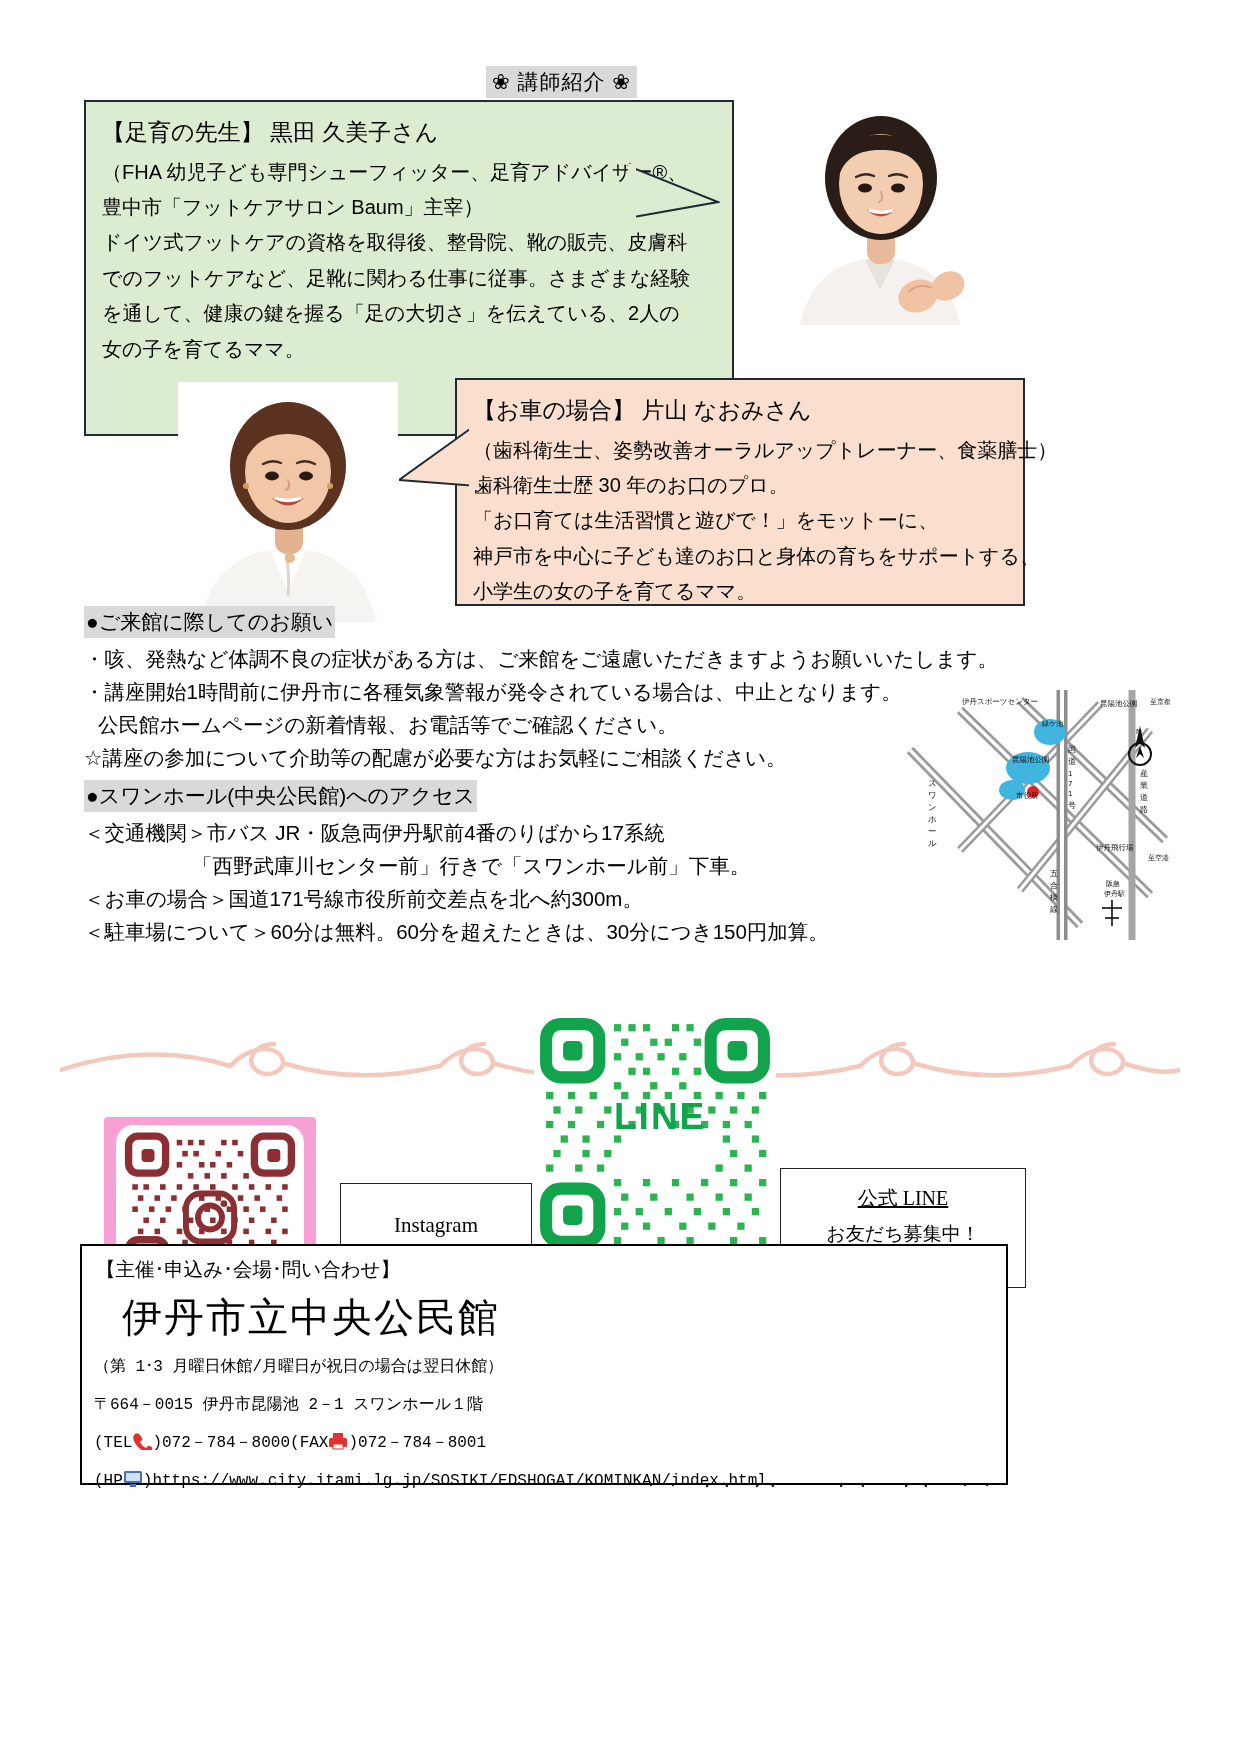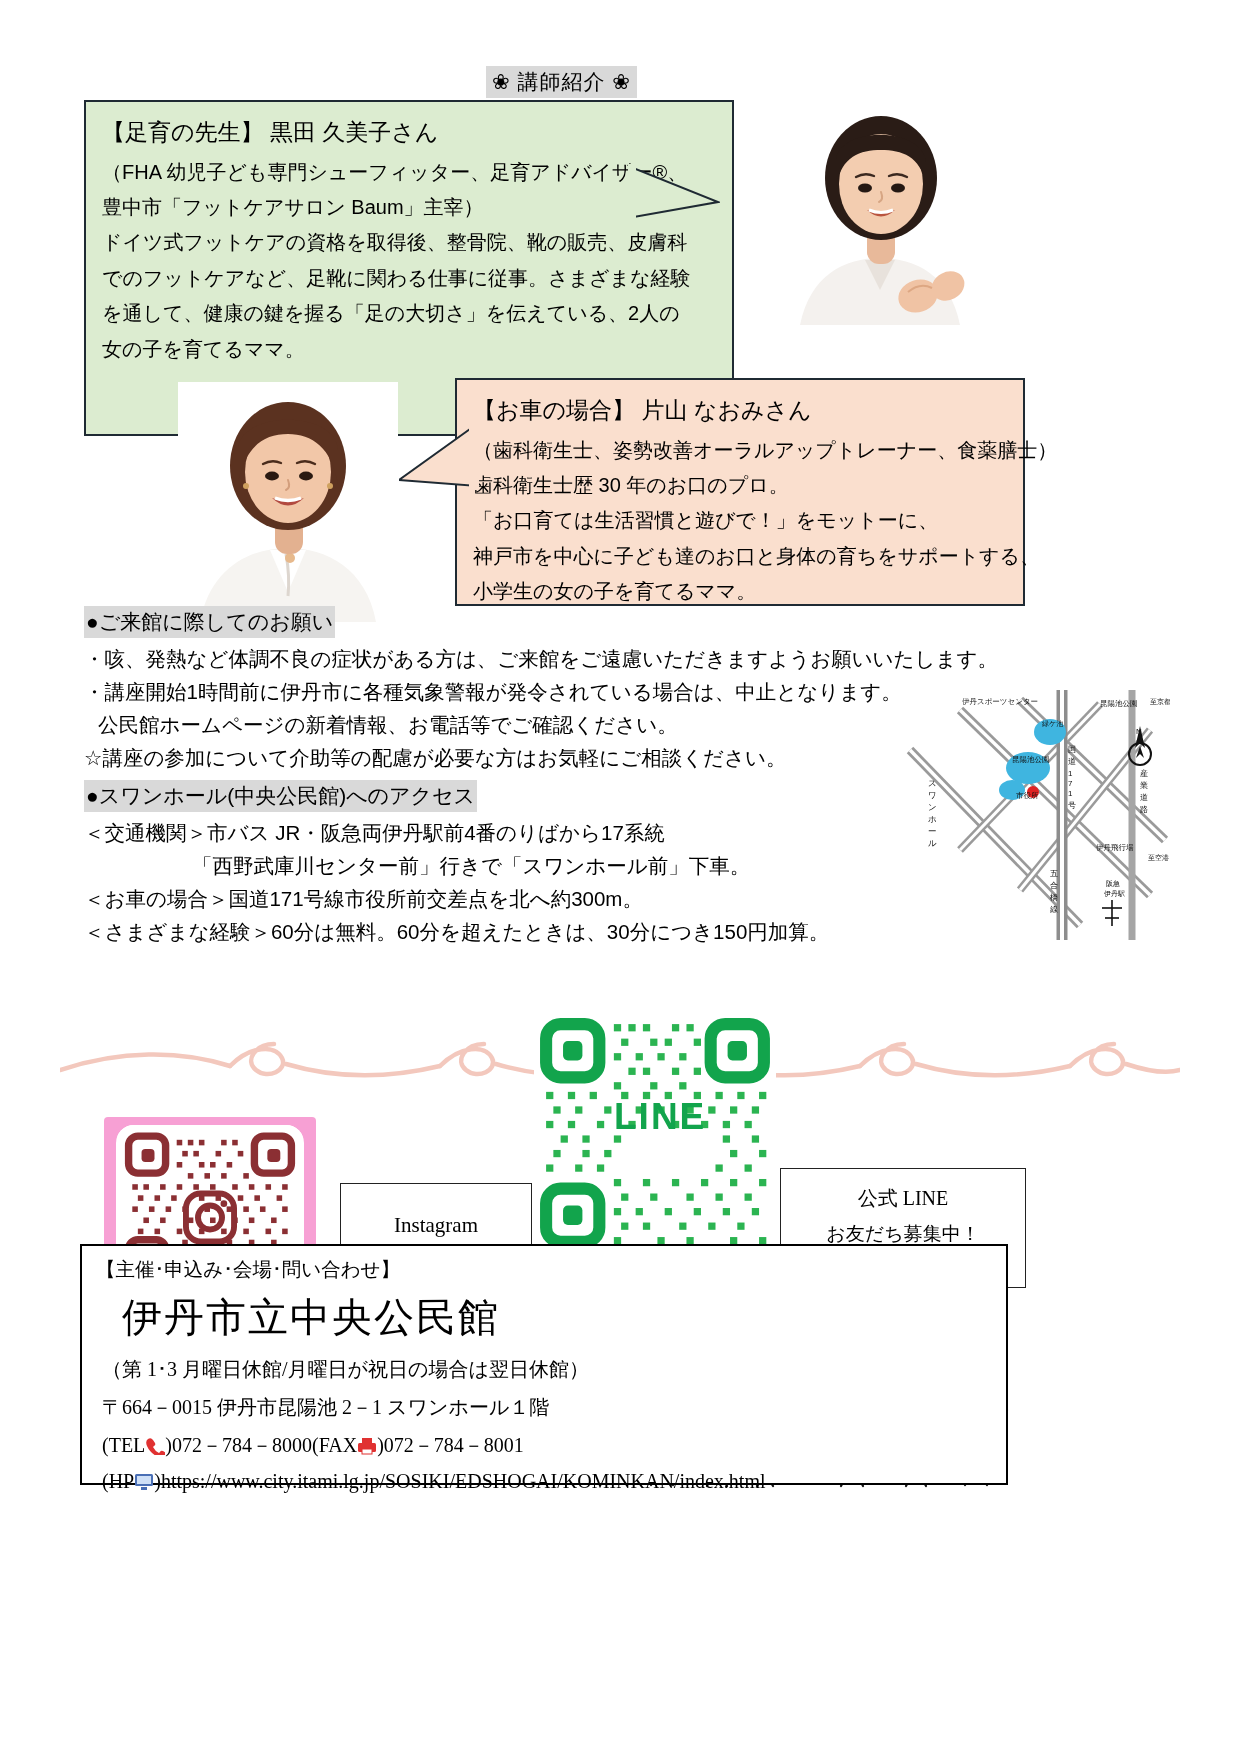--- a/index.html
+++ b/index.html
@@ -196,23 +196,23 @@
   }
   .contact-box .org {
     position: absolute;
     left: 40px; top: 44px;
     font-size: 40px;
     letter-spacing: 2px;
     white-space: nowrap;
   }
   .contact-box .row {
     position: absolute;
-    left: 20px;
-    font-size: 20px;
-    font-family: Liberation Serif, serif;
+    left: 12px;
+    font-size: 16px;
+    font-family: Liberation Mono, monospace;
     white-space: nowrap;
   }
   .contact-box .r1 { top: 110px; }
   .contact-box .r2 { top: 148px; text-align: right; }
   .contact-box .r3 { top: 186px; }
   .contact-box .r4 { top: 224px; }
 
   .kids {
     position: absolute;
     left: 620px;
@@ -333,21 +333,21 @@
   <div class="notes">
     <div class="hl">●ご来館に際してのお願い</div>
     <div class="line">・咳、発熱など体調不良の症状がある方は、ご来館をご遠慮いただきますようお願いいたします。</div>
     <div class="line">・講座開始1時間前に伊丹市に各種気象警報が発令されている場合は、中止となります。</div>
     <div class="line sub"> 公民館ホームページの新着情報、お電話等でご確認ください。</div>
     <div class="line">☆講座の参加について介助等の配慮が必要な方はお気軽にご相談ください。</div>
     <div class="hl">●スワンホール(中央公民館)へのアクセス</div>
     <div class="line">＜交通機関＞市バス JR・阪急両伊丹駅前4番のりばから17系統</div>
     <div class="line indent">「西野武庫川センター前」行きで「スワンホール前」下車。</div>
     <div class="line">＜お車の場合＞国道171号線市役所前交差点を北へ約300m。</div>
-    <div class="line">＜さまざまな経験＞60分は無料。60分を超えたときは、30分につき150円加算。</div>
+    <div class="line">＜駐車場について＞60分は無料。60分を超えたときは、30分につき150円加算。</div>
   </div>
 
   <div class="map">
     <svg viewBox="0 0 270 250" width="270" height="250">
       <rect width="270" height="250" fill="#ffffff"></rect>
 
       <g stroke="#9a9a9a" stroke-width="9" fill="none">
         <line x1="10" y1="60" x2="180" y2="235"></line>
         <line x1="60" y1="20" x2="250" y2="205"></line>
         <line x1="120" y1="10" x2="265" y2="150"></line>
@@ -663,21 +663,21 @@
           <rect x="51" y="93" width="3" height="3"></rect>
         <rect x="63" y="93" width="3" height="3"></rect>
           <rect x="81" y="93" width="3" height="3"></rect>
         <rect x="93" y="93" width="3" height="3"></rect>
       </g>
     </svg>
   </div>
   <div class="line-wordmark">LINE</div>
 
   <div class="label-box" style="left:780px; top:1168px; width:246px; height:120px; padding-top:16px;">
-    <div style="font-size:20px; margin-bottom:9px;">公式 LINE</div>
+    <div style="font-size:20px; margin-bottom:9px;text-decoration:underline;">公式 LINE</div>
     <div style="font-size:19px; margin-bottom:9px;">お友だち募集中！</div>
     <div style="font-size:18px;">@333ejxwf で検索してね！</div>
   </div>
 
   <div class="kids">
     <svg viewBox="0 0 400 230" width="400" height="230">
       <g stroke="#111" stroke-width="2.2" fill="none" stroke-linecap="round" stroke-linejoin="round">
 
         <ellipse cx="178" cy="42" rx="24" ry="33"></ellipse>
         <path d="M178 76 q-10 30 4 52 q10 16 0 30"></path>

